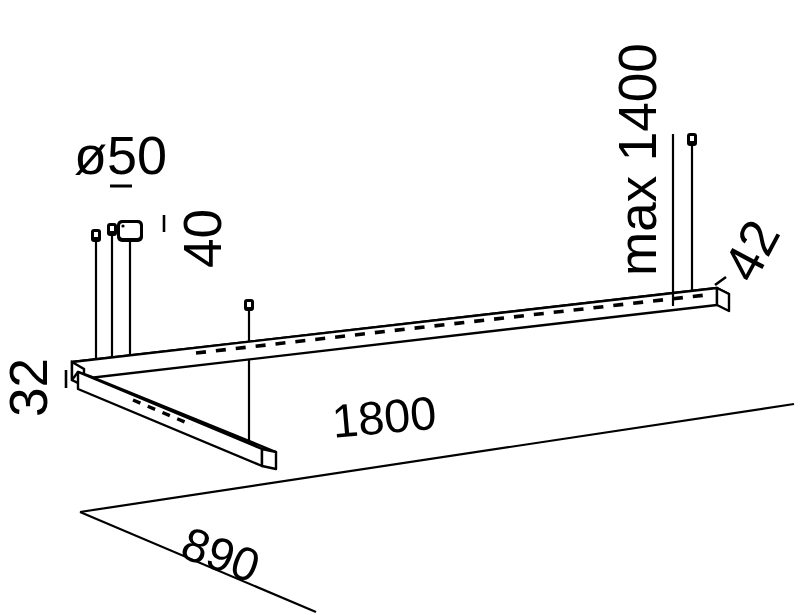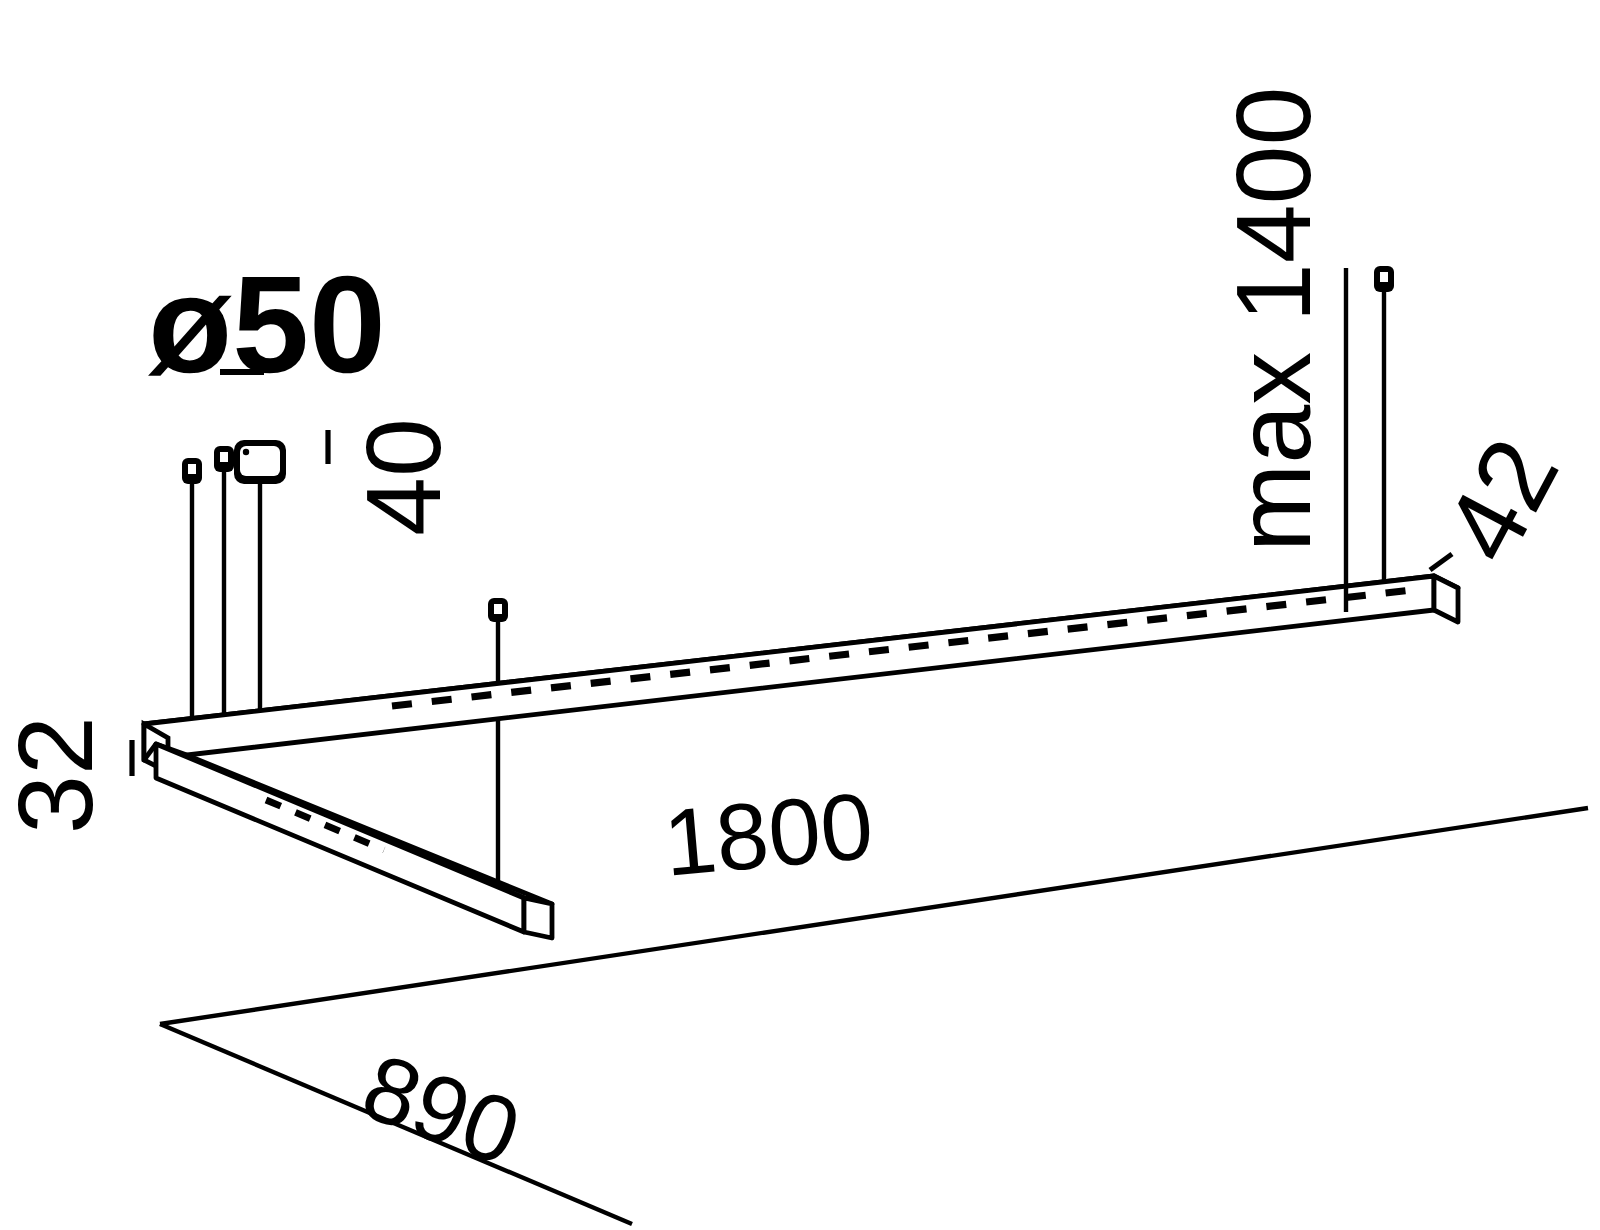--- a/index.html
+++ b/index.html
@@ -13,21 +13,21 @@
   #drawing{position:absolute;left:0;top:0;width:800px;height:615px;}
   .dimlabel{
     position:absolute;
     color:#000000;
     font-family:"Liberation Sans", sans-serif;
     font-weight:400;
     white-space:nowrap;
     line-height:1;
     user-select:none;
   }
-  #lbl-d50{ left:74px; top:128px; font-size:69px;font-weight:bold; }
+  #lbl-d50{ left:74px; top:128px; font-size:54px; }
   #lbl-40{
     left:176px; top:196px; font-size:53px;
     transform:rotate(-90deg);
     transform-origin:left top;
     translate:0 72px;
   }
   #lbl-32{
     left:2px; top:345px; font-size:53px;
     transform:rotate(-90deg);
     transform-origin:left top;

